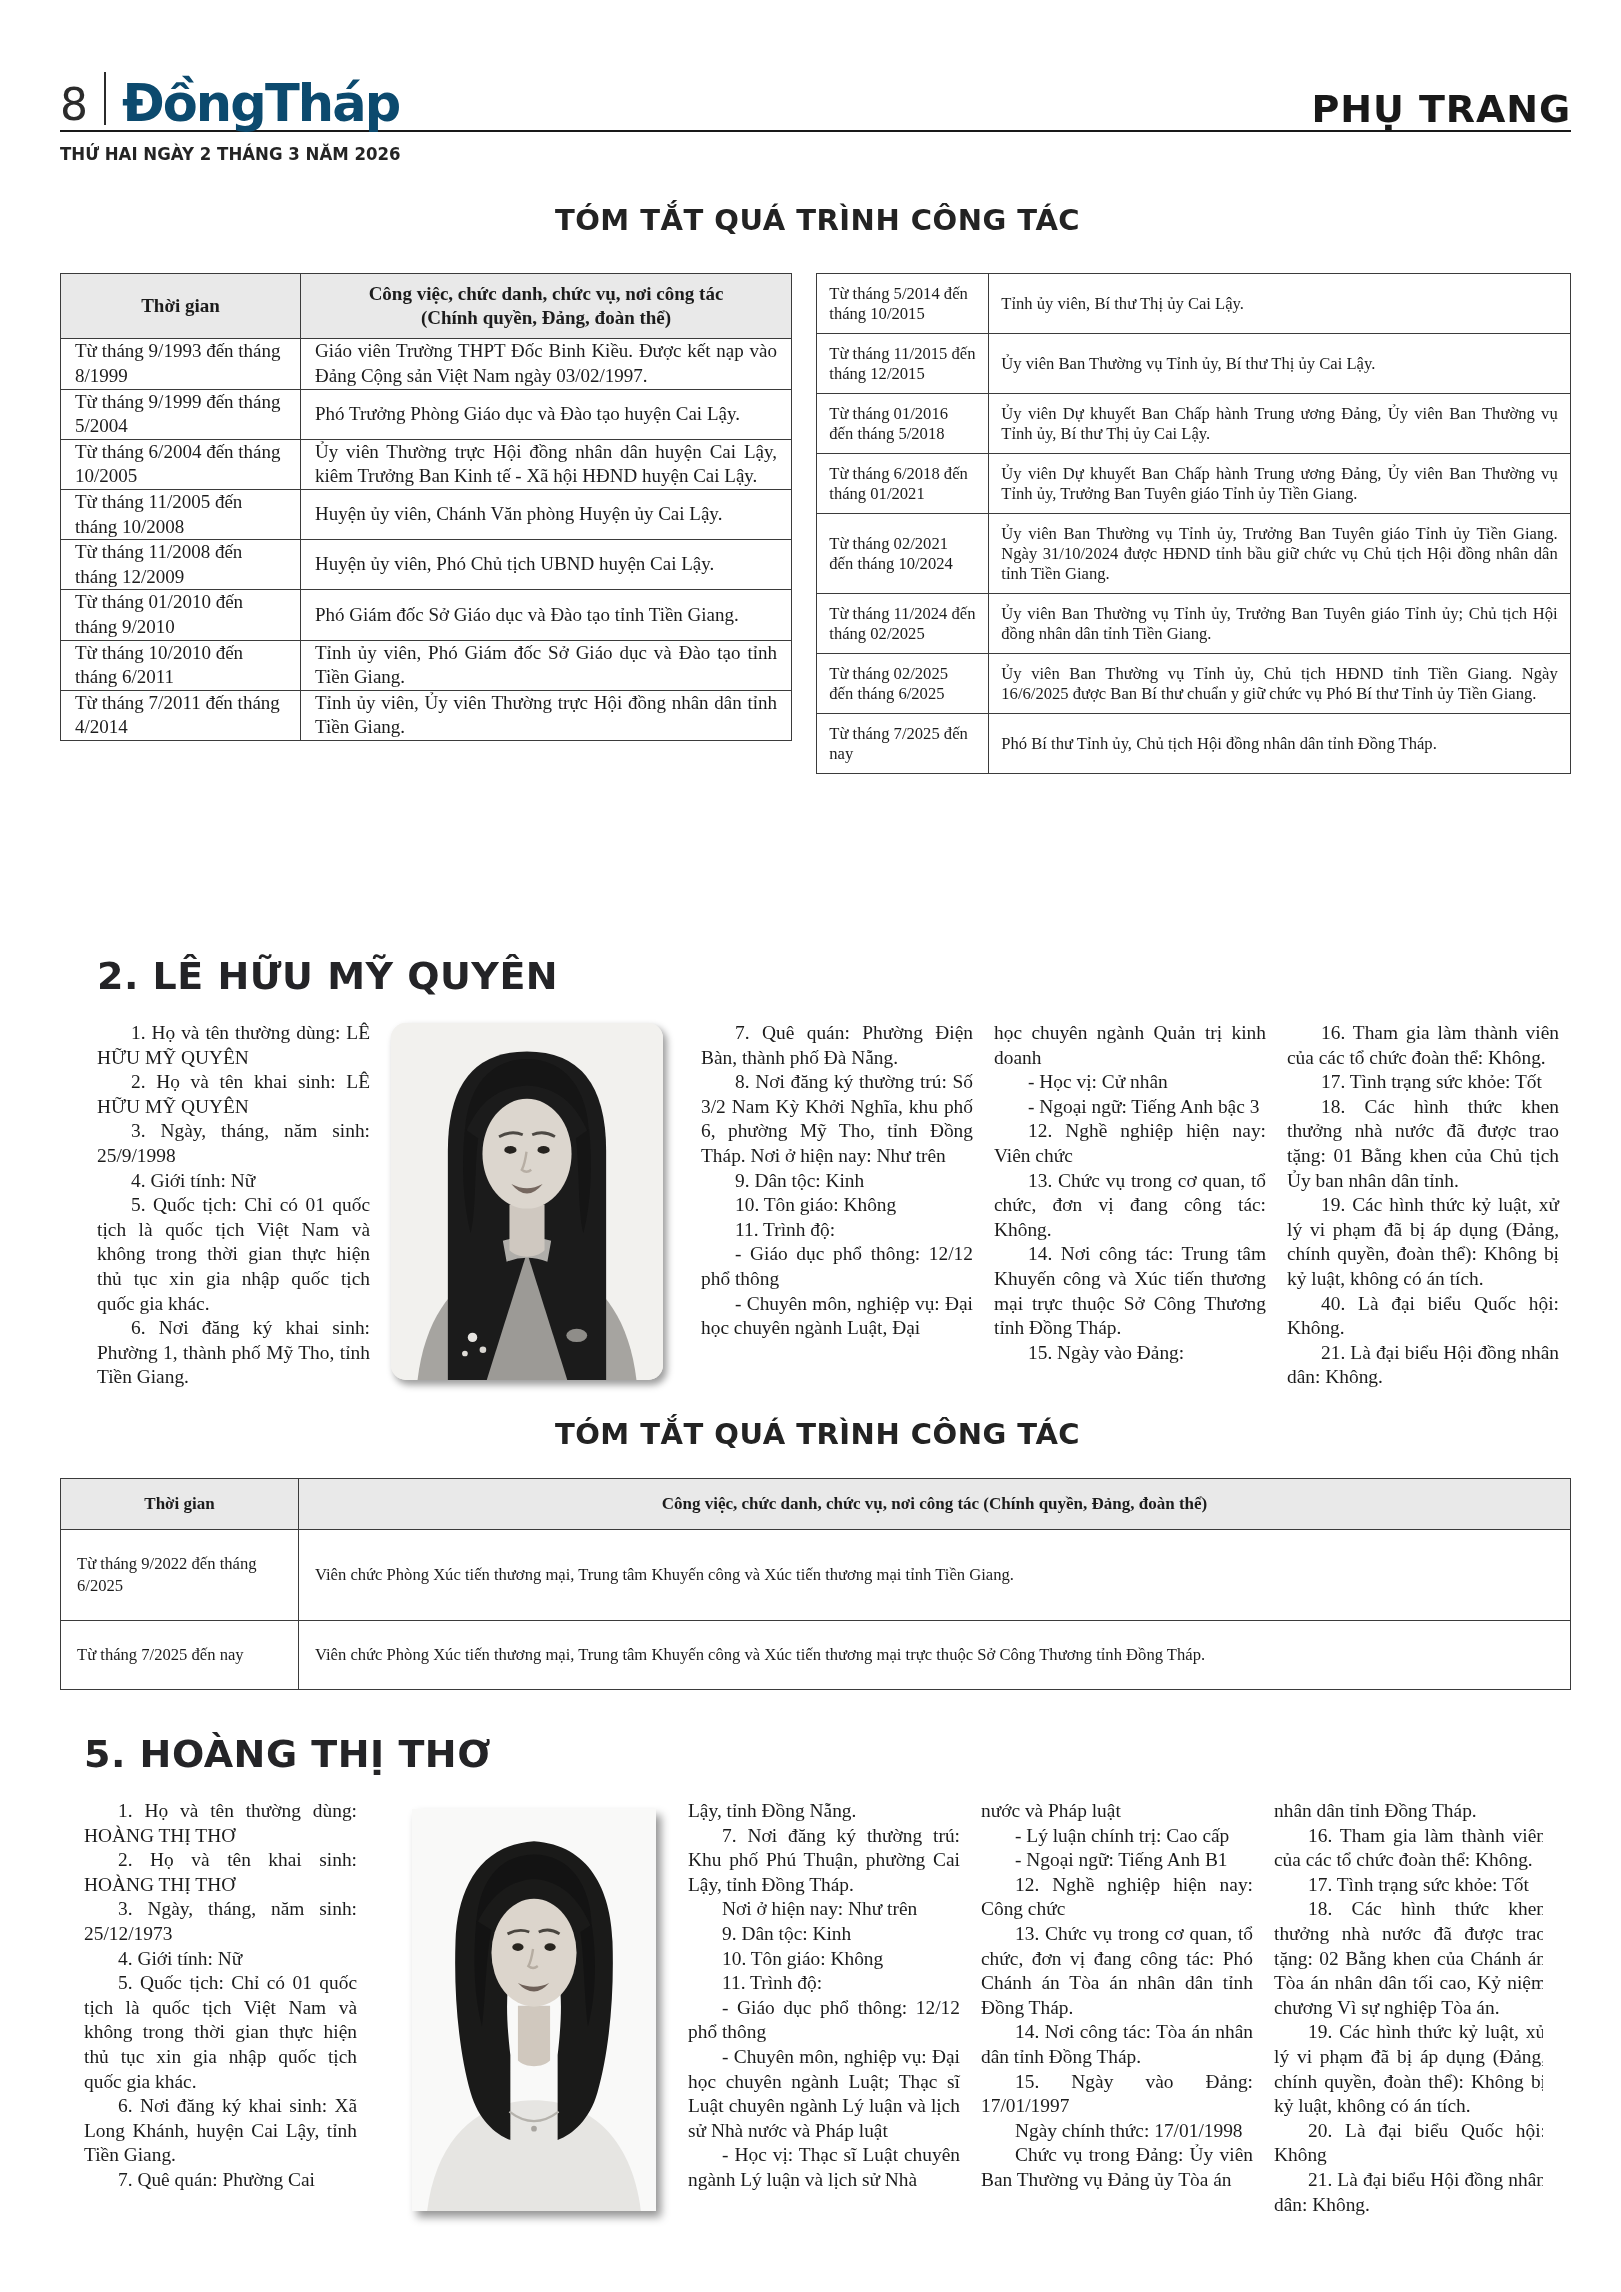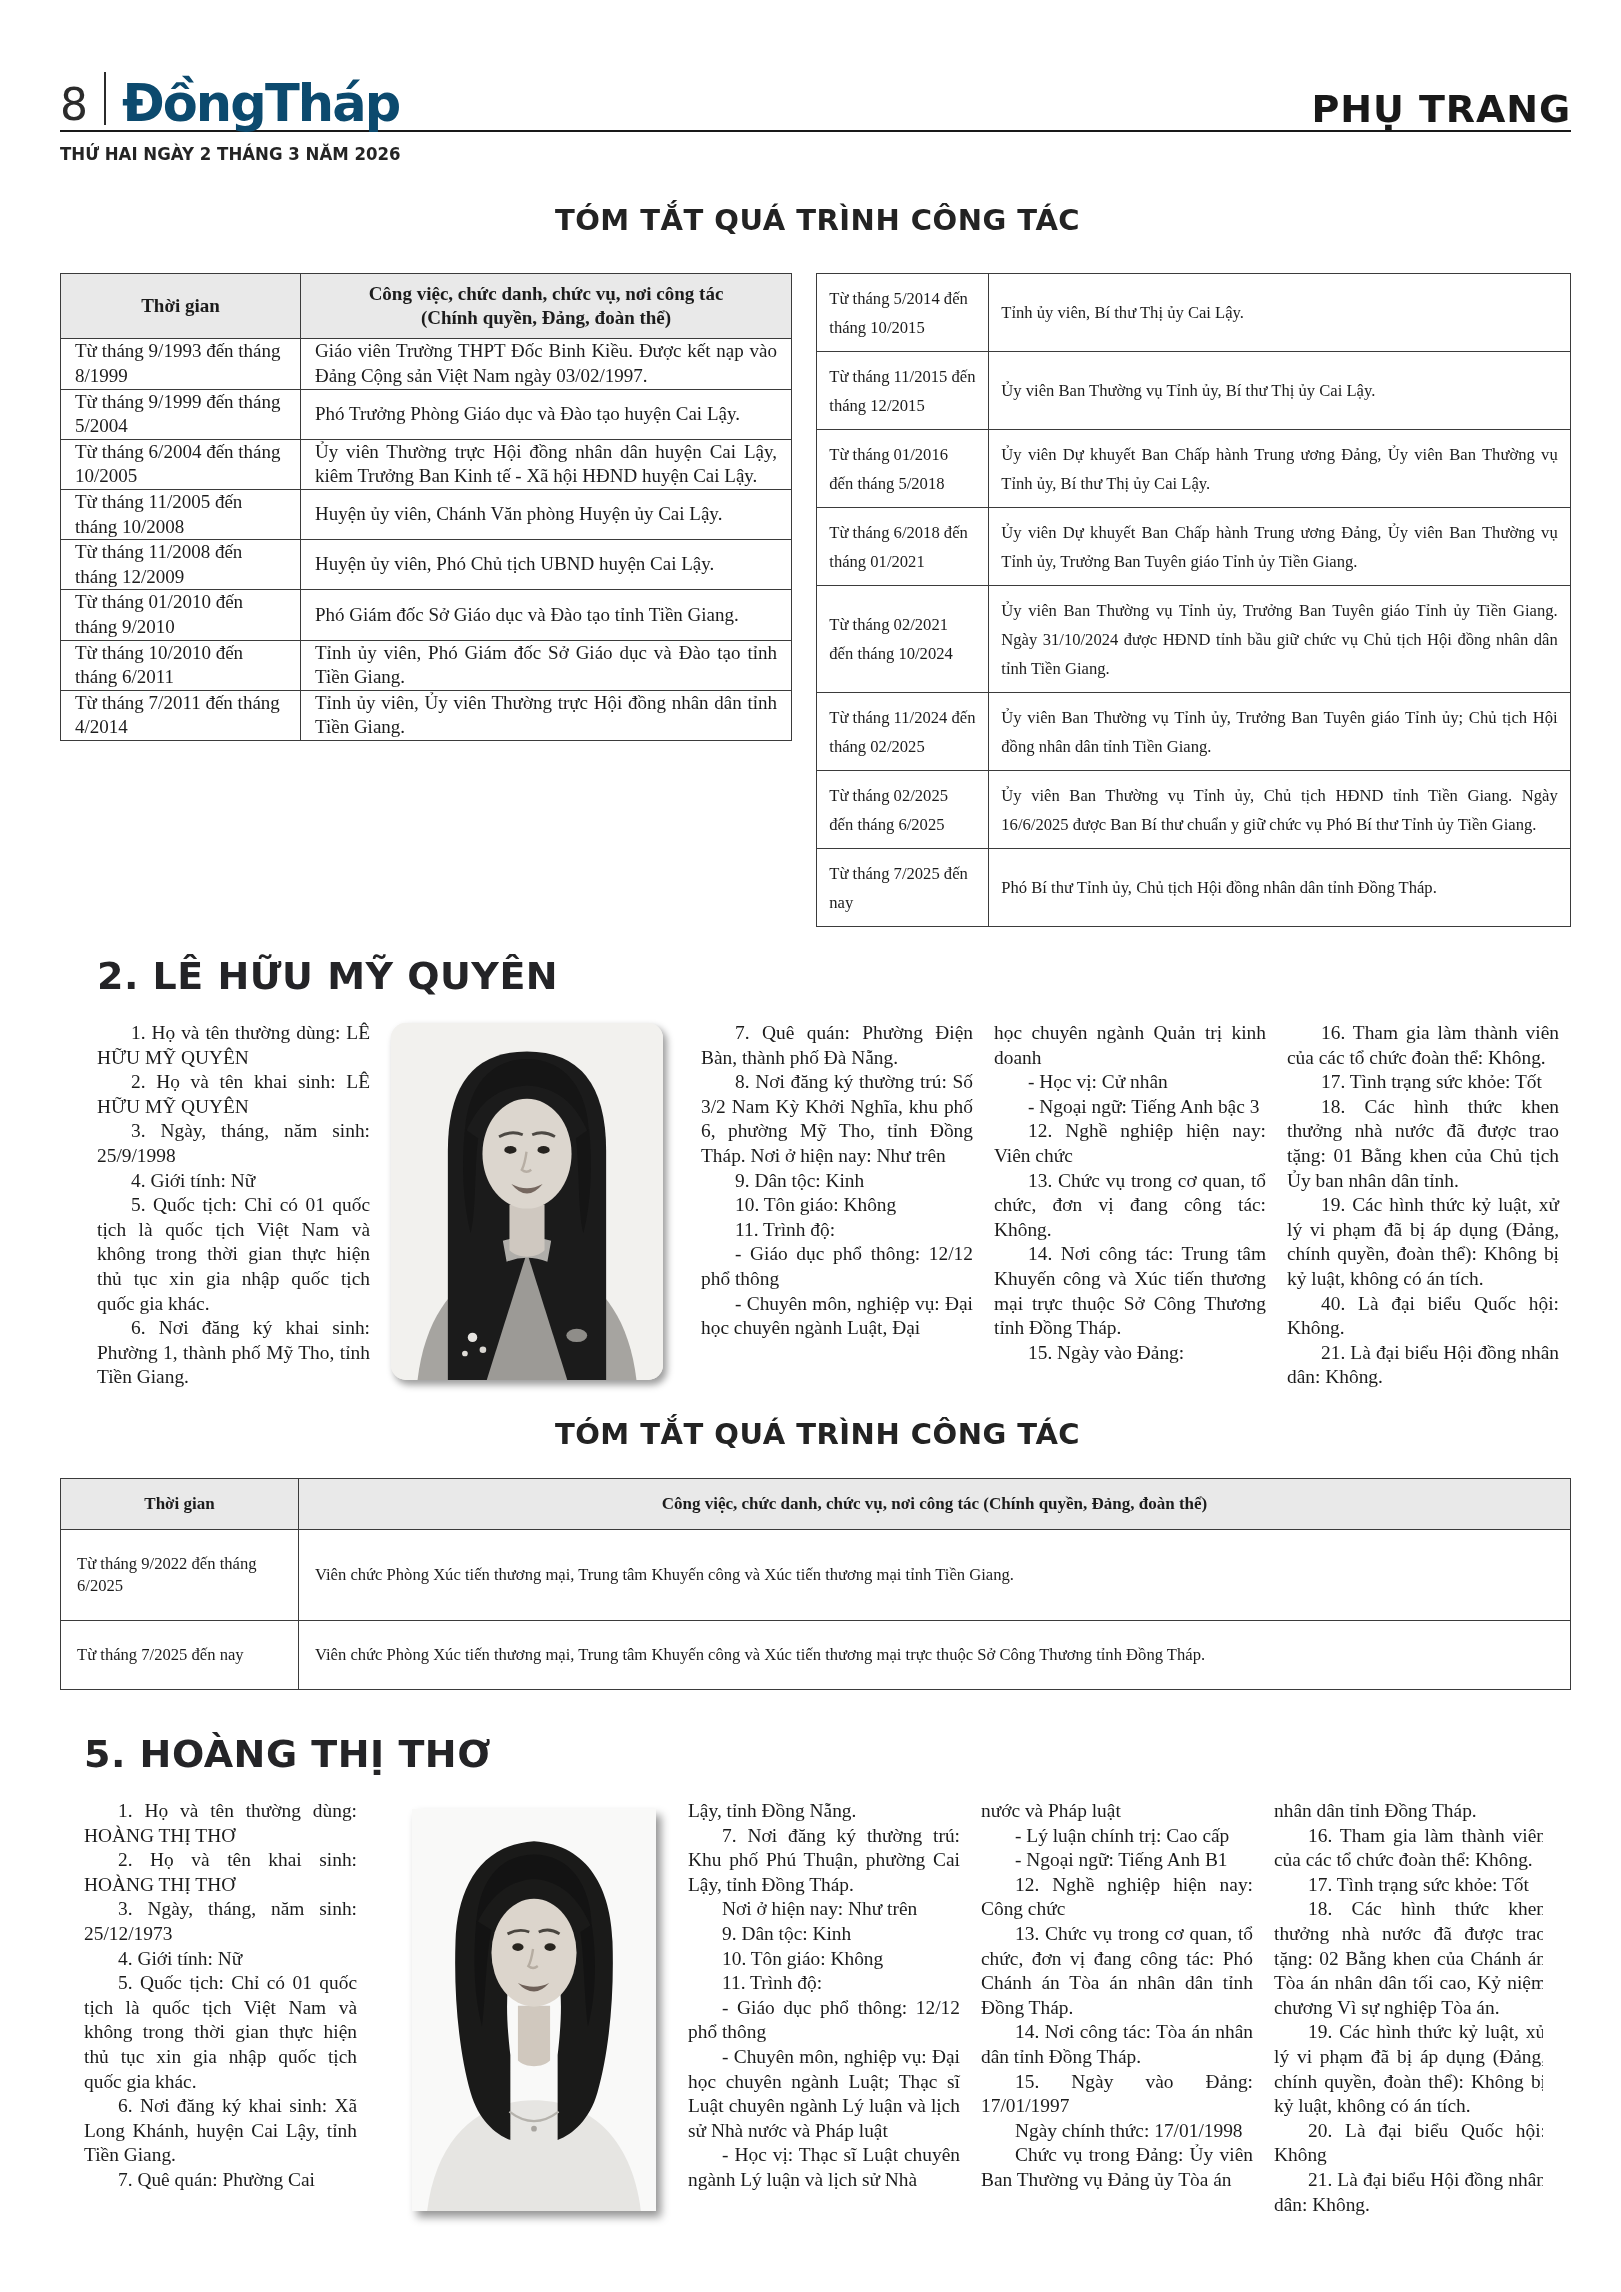--- a/index.html
+++ b/index.html
@@ -29,21 +29,21 @@
 
   
   table.ctable { border-collapse:collapse; table-layout:fixed; }
   .ctable td, .ctable th { border:1.4px solid #3b3b3b; vertical-align:middle; }
   .ctable th { background:#e9e9e9; font-weight:bold; text-align:center; white-space:pre-line; }
   .job { text-align:justify; }
   #ltable { left:60px; top:273px; width:732px; font-size:19px; line-height:24.6px; }
   #ltable th { padding:7.6px 9.5px; font-size:19px; }
   #ltable td { padding:0 14px; }
   #ltable .time { width:240px; }
-  #rtable { left:816px; top:273px; width:755px; font-size:16.6px; line-height:29px; }
+  #rtable { left:816px; top:273px; width:755px; font-size:16.6px; line-height:20px; }
   #rtable td { padding:9.5px 12.3px; }
   #rtable .time { width:172px; }
   #table2 { left:60px; top:1478px; width:1511px; font-size:16.6px; line-height:22px; }
   #table2 th { padding:14px 9.5px; font-size:17px; }
   #table2 td { padding:23px 16px; }
   #table2 .time { width:238px; }
 
   
   .profile { width:1459px; }
   #profile4 { left:97px; top:954px; }

